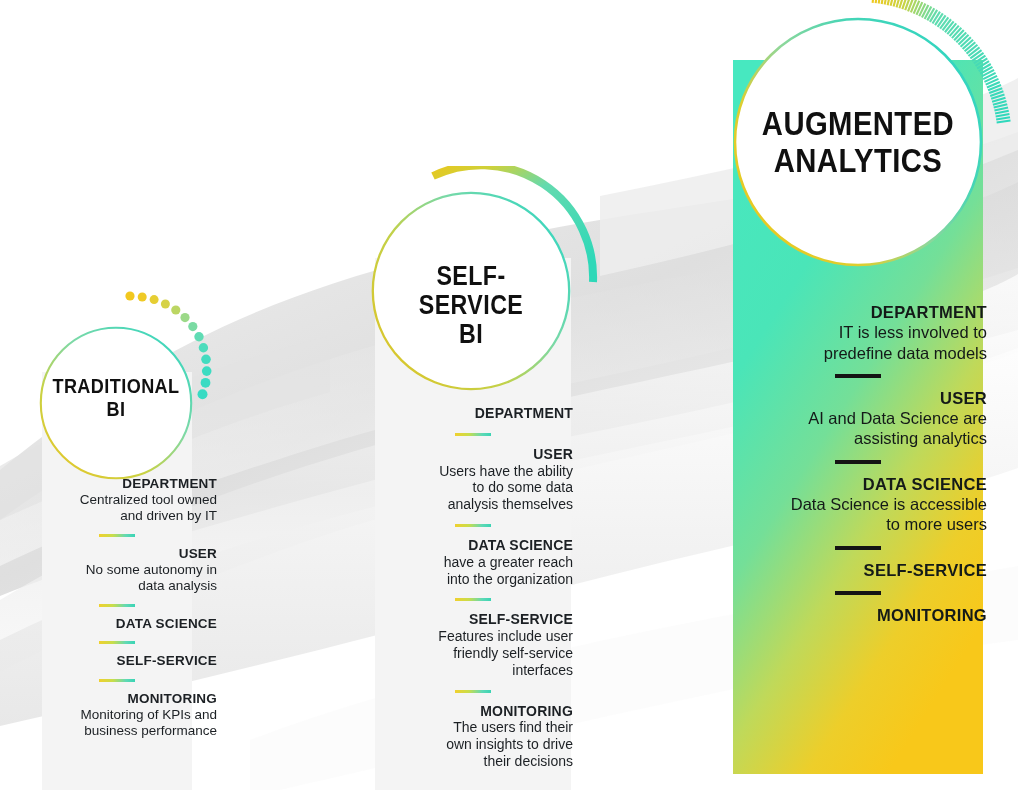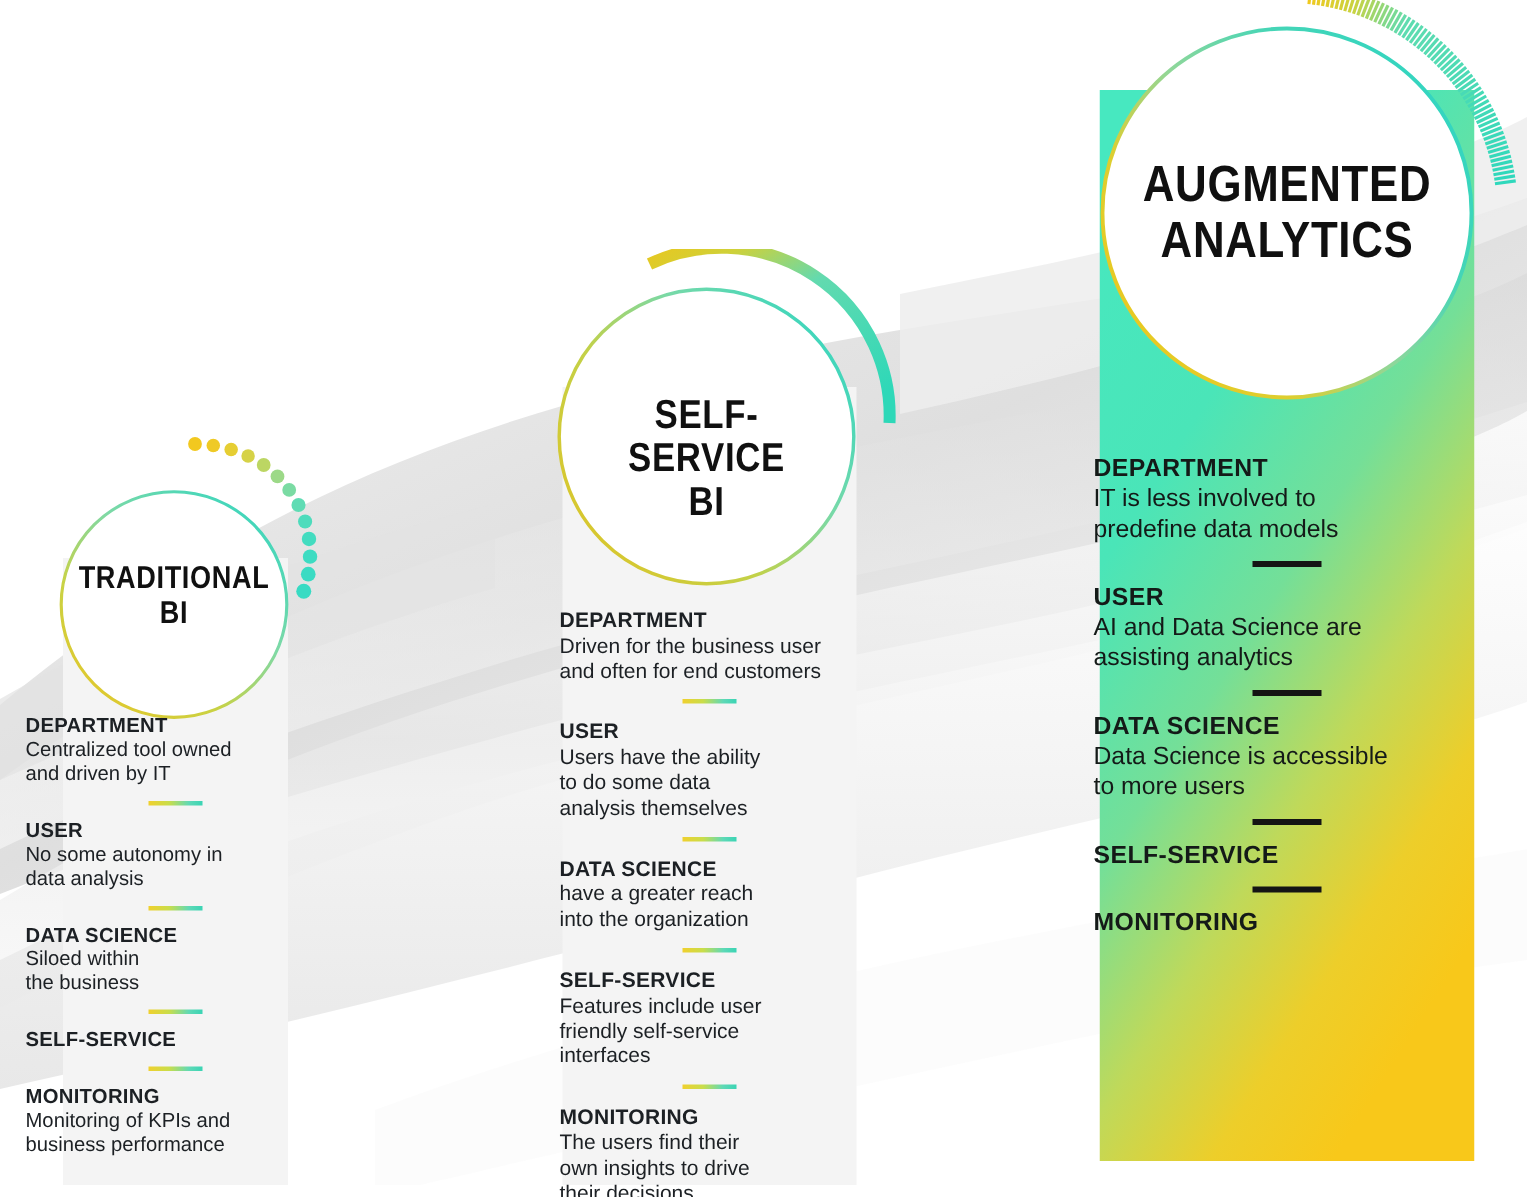--- a/index.html
+++ b/index.html
@@ -40,21 +40,21 @@
     font-weight:700;
     letter-spacing:0.5px;
     line-height:1.08;
     transform:scaleX(0.86);
     white-space:pre-line;
   }
 
   .content{
     position:absolute;
     z-index:10;
-    text-align:left;
+    text-align:right;
     color:#1c2024;
   }
   .block{margin:0;}
   .block .hd{
     font-weight:700;
     display:block;
   }
   .block .bd{display:block;}
 
   .sep{
@@ -188,22 +188,20 @@
 
       <div class="block">
         <span class="hd">USER</span>
         <span class="bd" style="white-space:pre-line">No some autonomy in
 data analysis</span>
       </div>
       <div class="sep grad" style="margin:10px auto 9px;"></div>
 
       <div class="block">
         <span class="hd">DATA SCIENCE</span>
-        <span class="bd" style="white-space:pre-line">Siloed within
-the business</span>
       </div>
       <div class="sep grad" style="margin:10px auto 9px;"></div>
 
       <div class="block">
         <span class="hd">SELF-SERVICE</span>
       </div>
       <div class="sep grad" style="margin:10px auto 9px;"></div>
 
       <div class="block">
         <span class="hd">MONITORING</span>
@@ -241,22 +239,20 @@
       </defs>
       <circle cx="101" cy="101" r="98.2" fill="none" stroke="url(#ring2)" stroke-width="2.3"></circle>
     </svg>
     <div class="circle-label" style="left:373px;top:262px;width:196px;font-size:27px;">SELF-SERVICE
 BI</div>
 
     <div class="content" style="left:373px;top:405px;width:200px;">
 
       <div class="block">
         <span class="hd">DEPARTMENT</span>
-        <span class="bd" style="white-space:pre-line">Driven for the business user
-and often for end customers</span>
       </div>
       <div class="sep grad" style="margin:11px auto 10px;"></div>
 
       <div class="block">
         <span class="hd">USER</span>
         <span class="bd" style="white-space:pre-line">Users have the ability
 to do some data
 analysis themselves</span>
       </div>
       <div class="sep grad" style="margin:11px auto 10px;"></div>

